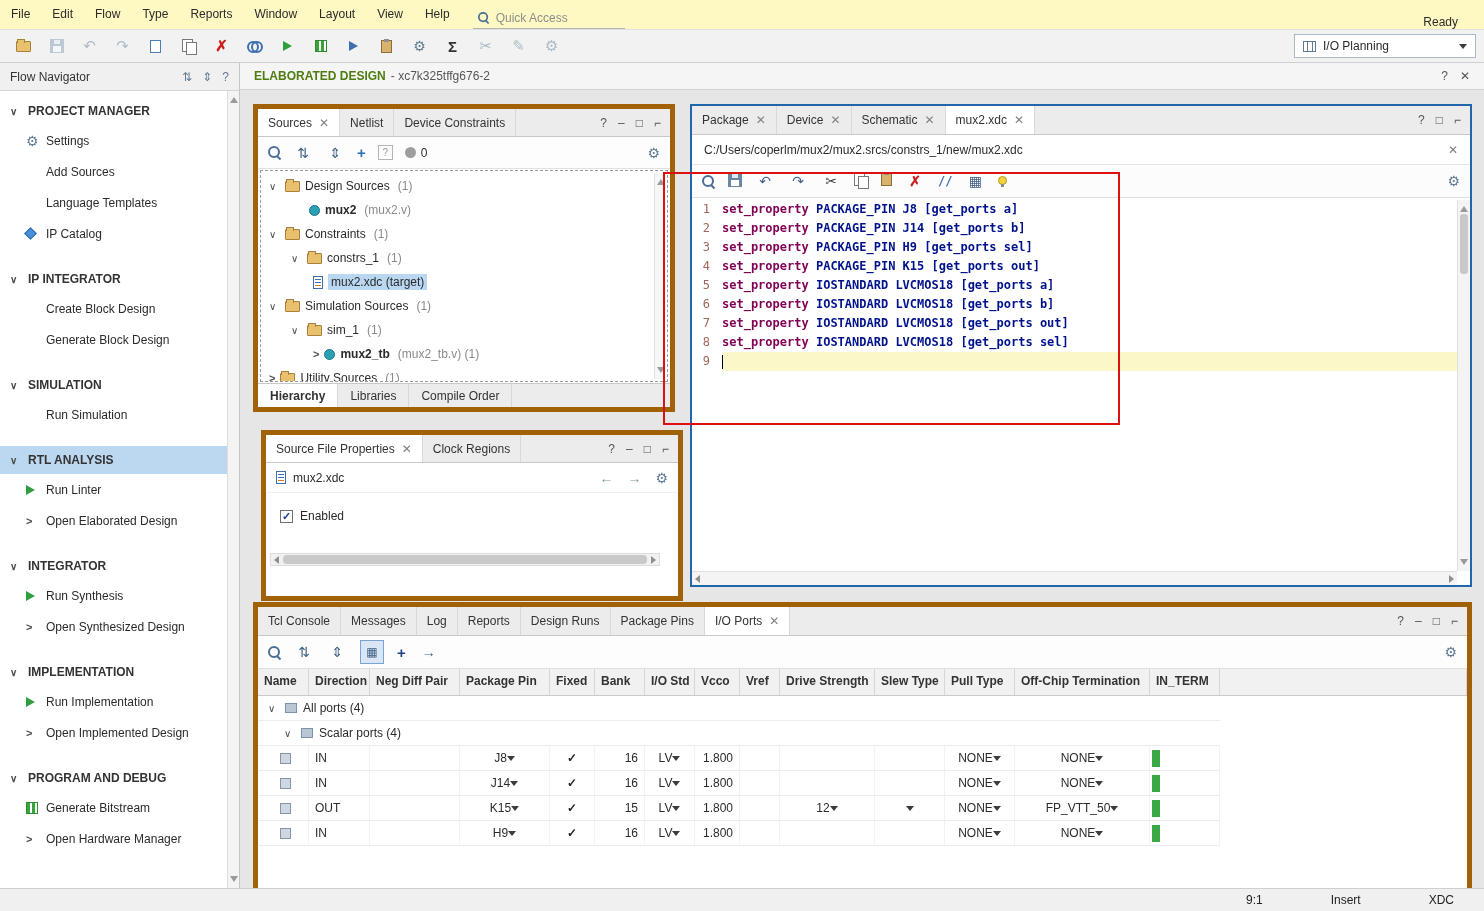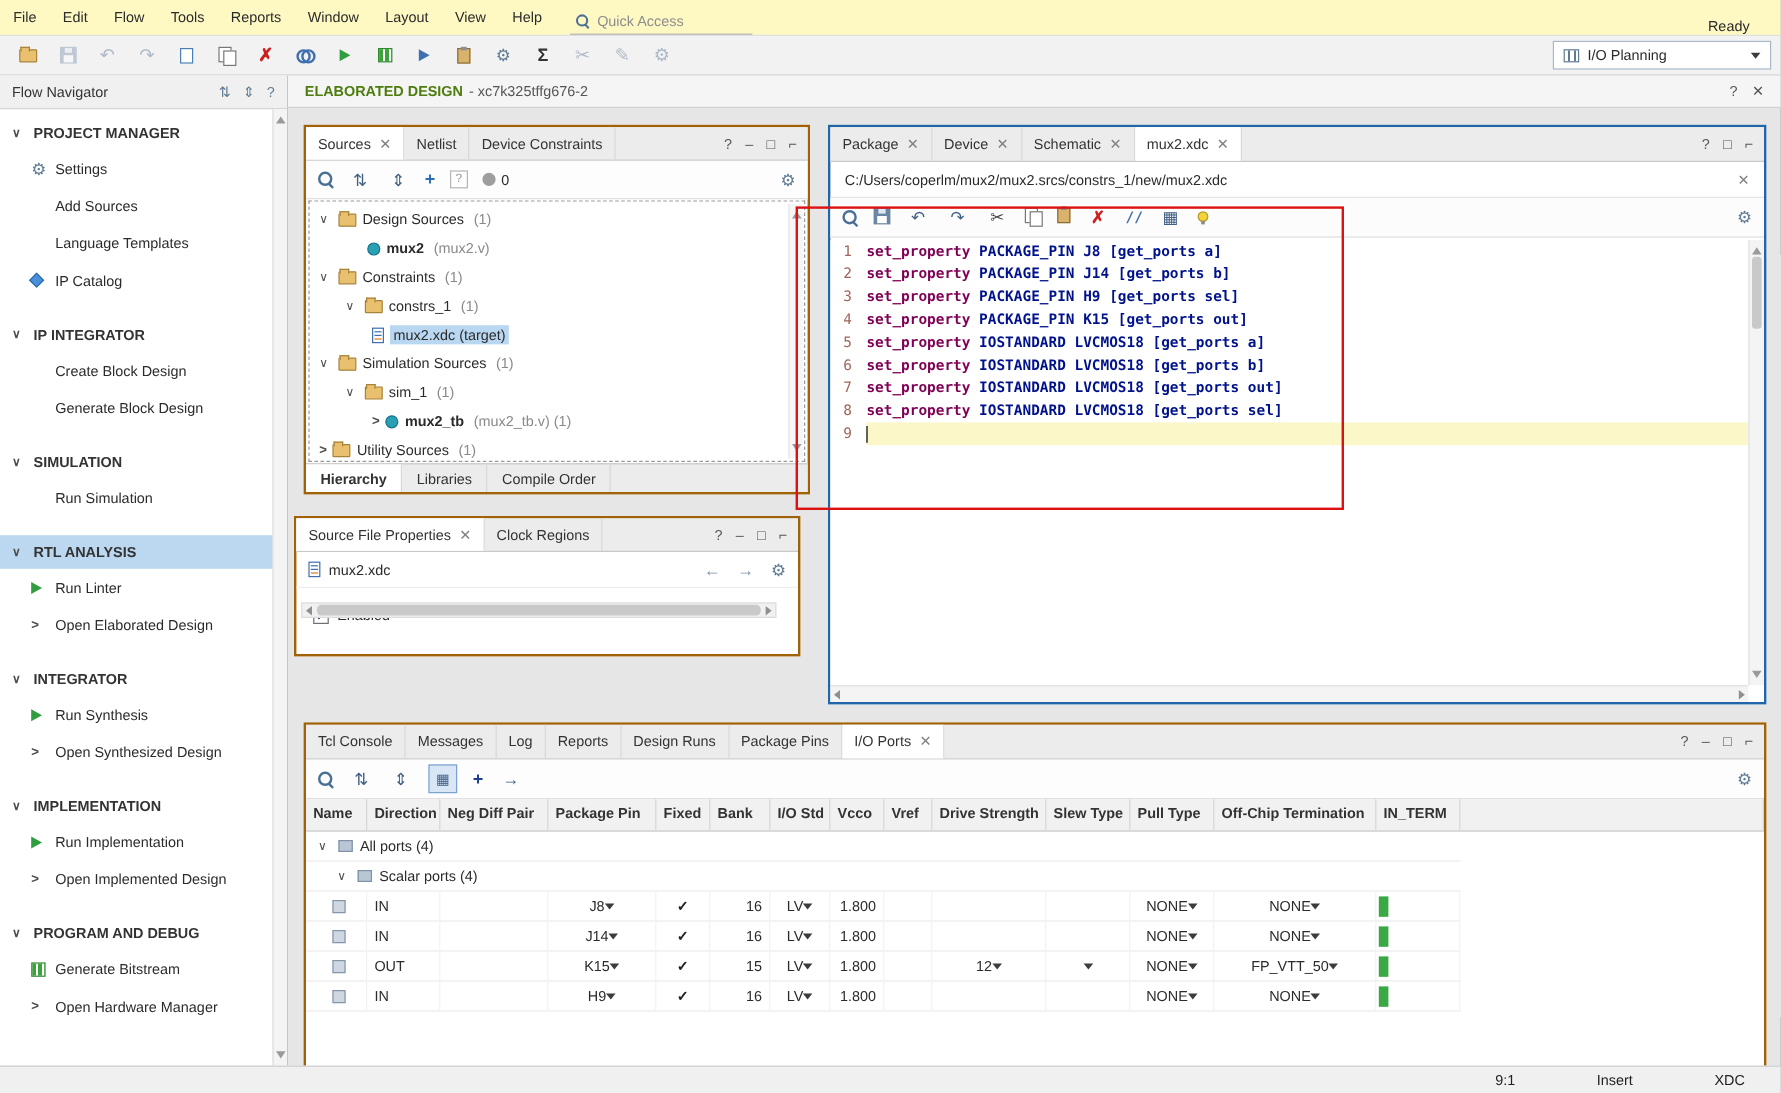--- a/index.html
+++ b/index.html
@@ -40,21 +40,21 @@
   .sb-up{top:6px;border-bottom:6px solid #9a9a9a}
   .sb-dn{bottom:6px;border-top:6px solid #9a9a9a}
 
   
   #main-header{position:absolute;left:240px;top:63px;width:1244px;height:27px;background:#f5f5f5;border-bottom:1px solid #d2d2d2;display:flex;align-items:center;padding:0 14px;gap:5px}
   .mh-title{font-weight:bold;color:#4d7c0f}
   .mh-device{color:#555}
   .mh-ctls{margin-left:auto;display:flex;gap:12px;color:#555}
 
   
-  .panel{position:absolute;background:#fff;border:2px solid #a16207}
+  .panel{position:absolute;background:#fff;border:5px solid #a16207}
   .tabbar{display:flex;background:#ececec;border-bottom:1px solid #c8c8c8;height:28px;align-items:stretch}
   .tab{display:flex;align-items:center;gap:7px;padding:0 10px;border-right:1px solid #d8d8d8;color:#333;white-space:nowrap}
   .tab.active{background:#fff}
   .xico{color:#808080;font-size:12px}
   .panel-ctl{margin-left:auto;display:flex;align-items:center;gap:11px;padding:0 9px;color:#555;font-size:12px}
   .ptoolbar{height:32px;display:flex;align-items:center;gap:12px;padding:0 10px;border-bottom:1px solid #e0e0e0;background:#fdfdfd}
   .gear{color:#5f7b94;font-size:14px}
   .bottom-tabs{position:absolute;bottom:0;left:0;right:0;height:24px;display:flex;background:#ececec;border-top:1px solid #c8c8c8}
   .btab{padding:0 12px;display:flex;align-items:center;border-right:1px solid #d8d8d8;color:#333}
   .btab.active{background:#fff;font-weight:bold}
@@ -96,21 +96,21 @@
 
   
   #sources-panel{left:253px;top:104px;width:422px;height:308px}
   .src-tree{position:absolute;left:2px;right:2px;top:61px;bottom:25px;border:1px dashed #9a9a9a;padding:3px 0;overflow:hidden}
   .trow{height:24px;display:flex;align-items:center;gap:5px}
   .tlabel-b{font-weight:bold}
   .tsel{background:#b9d7f1;padding:1px 3px}
   .tree-scroll{position:absolute;right:1px;top:2px;bottom:2px;width:12px;background:#f6f6f6;border-left:1px solid #e3e3e3}
 
   
-  #props-panel{left:245px;top:430px;width:422px;height:117px}
+  #props-panel{left:261px;top:430px;width:422px;height:171px}
   .props-filerow{height:30px;display:flex;align-items:center;gap:7px;padding:0 10px;border-bottom:1px solid #eee}
   .nav-arrows{margin-left:auto;display:flex;gap:14px;color:#7f93a8;font-size:14px}
   .enabled-row{height:30px;display:flex;align-items:center;gap:7px;padding:0 14px;margin-top:8px}
   .hscroll{position:absolute;left:4px;right:18px;bottom:30px;height:13px;background:#f1f1f1;border:1px solid #dcdcdc;display:flex;align-items:center}
   .hthumb{height:9px;background:#c9c9c9;border-radius:4px;margin:0 4px}
   .harrow-l,.harrow-r{width:0;height:0;border-top:4px solid transparent;border-bottom:4px solid transparent}
   .harrow-l{border-right:5px solid #8f8f8f;margin-left:3px}
   .harrow-r{border-left:5px solid #8f8f8f;margin-right:3px}
 
   
@@ -164,21 +164,21 @@
 </style>
 </head>
 <body>
 
 <div id="app">
 
   <div id="menubar">
     <span class="menu-item">File</span>
     <span class="menu-item">Edit</span>
     <span class="menu-item">Flow</span>
-    <span class="menu-item">Tools</span>
+    <span class="menu-item">Type</span>
     <span class="menu-item">Reports</span>
     <span class="menu-item">Window</span>
     <span class="menu-item">Layout</span>
     <span class="menu-item">View</span>
     <span class="menu-item">Help</span>
     <div id="quick-access">
       <span class="ic-mag sm"></span>
       <span>Quick Access</span>
     </div>
     <span id="ready">Ready</span>

